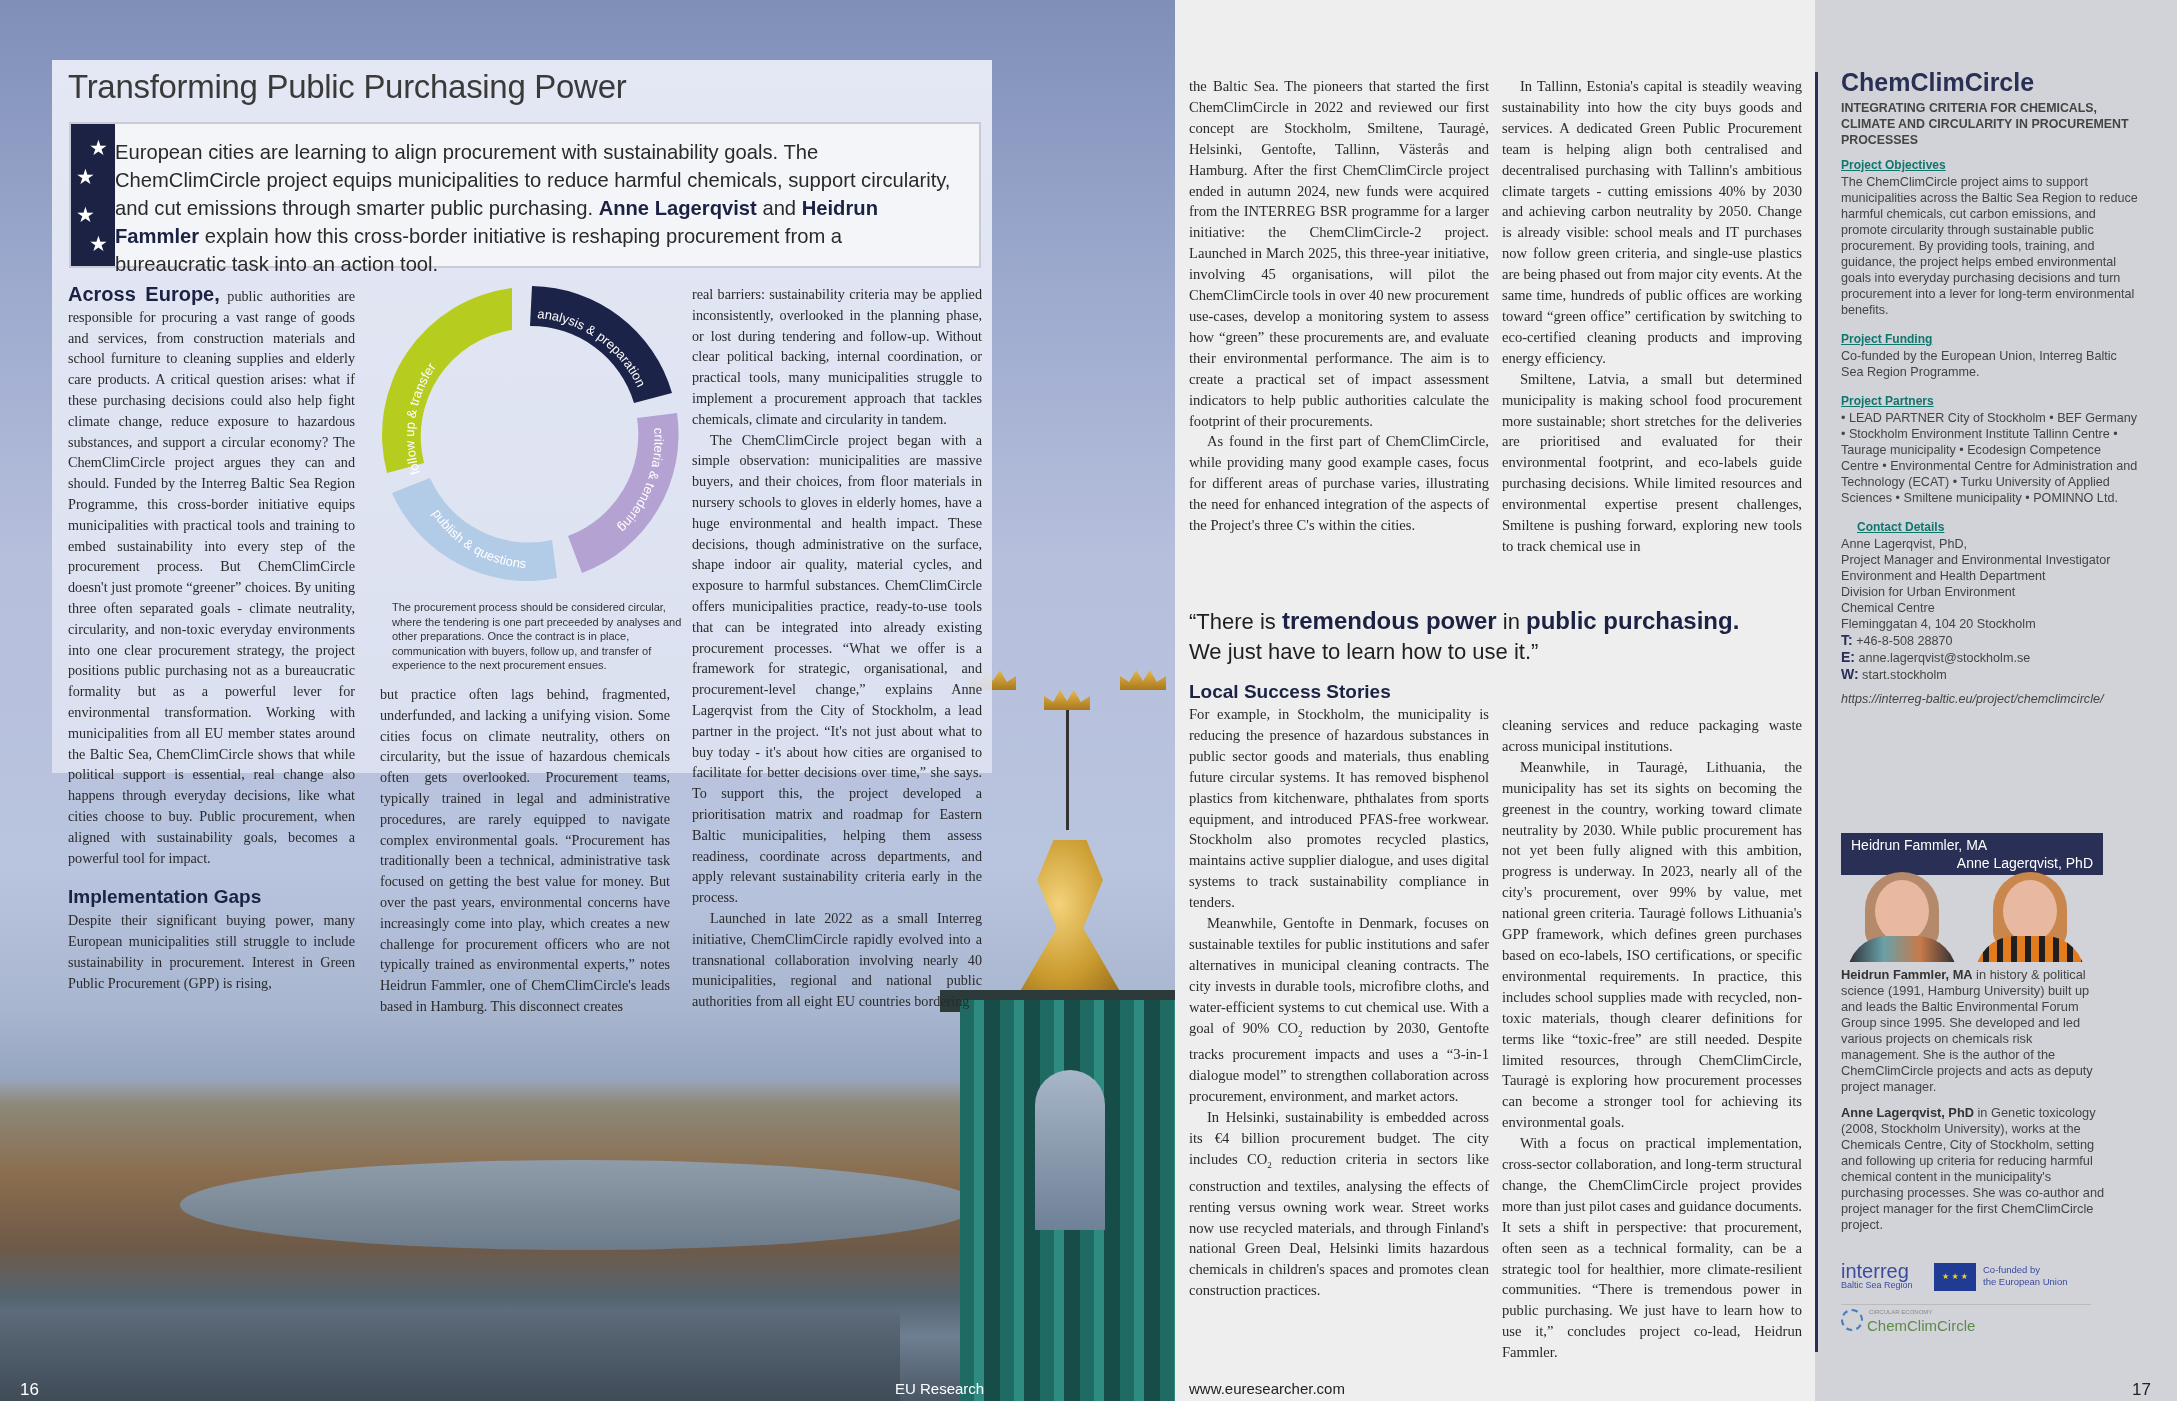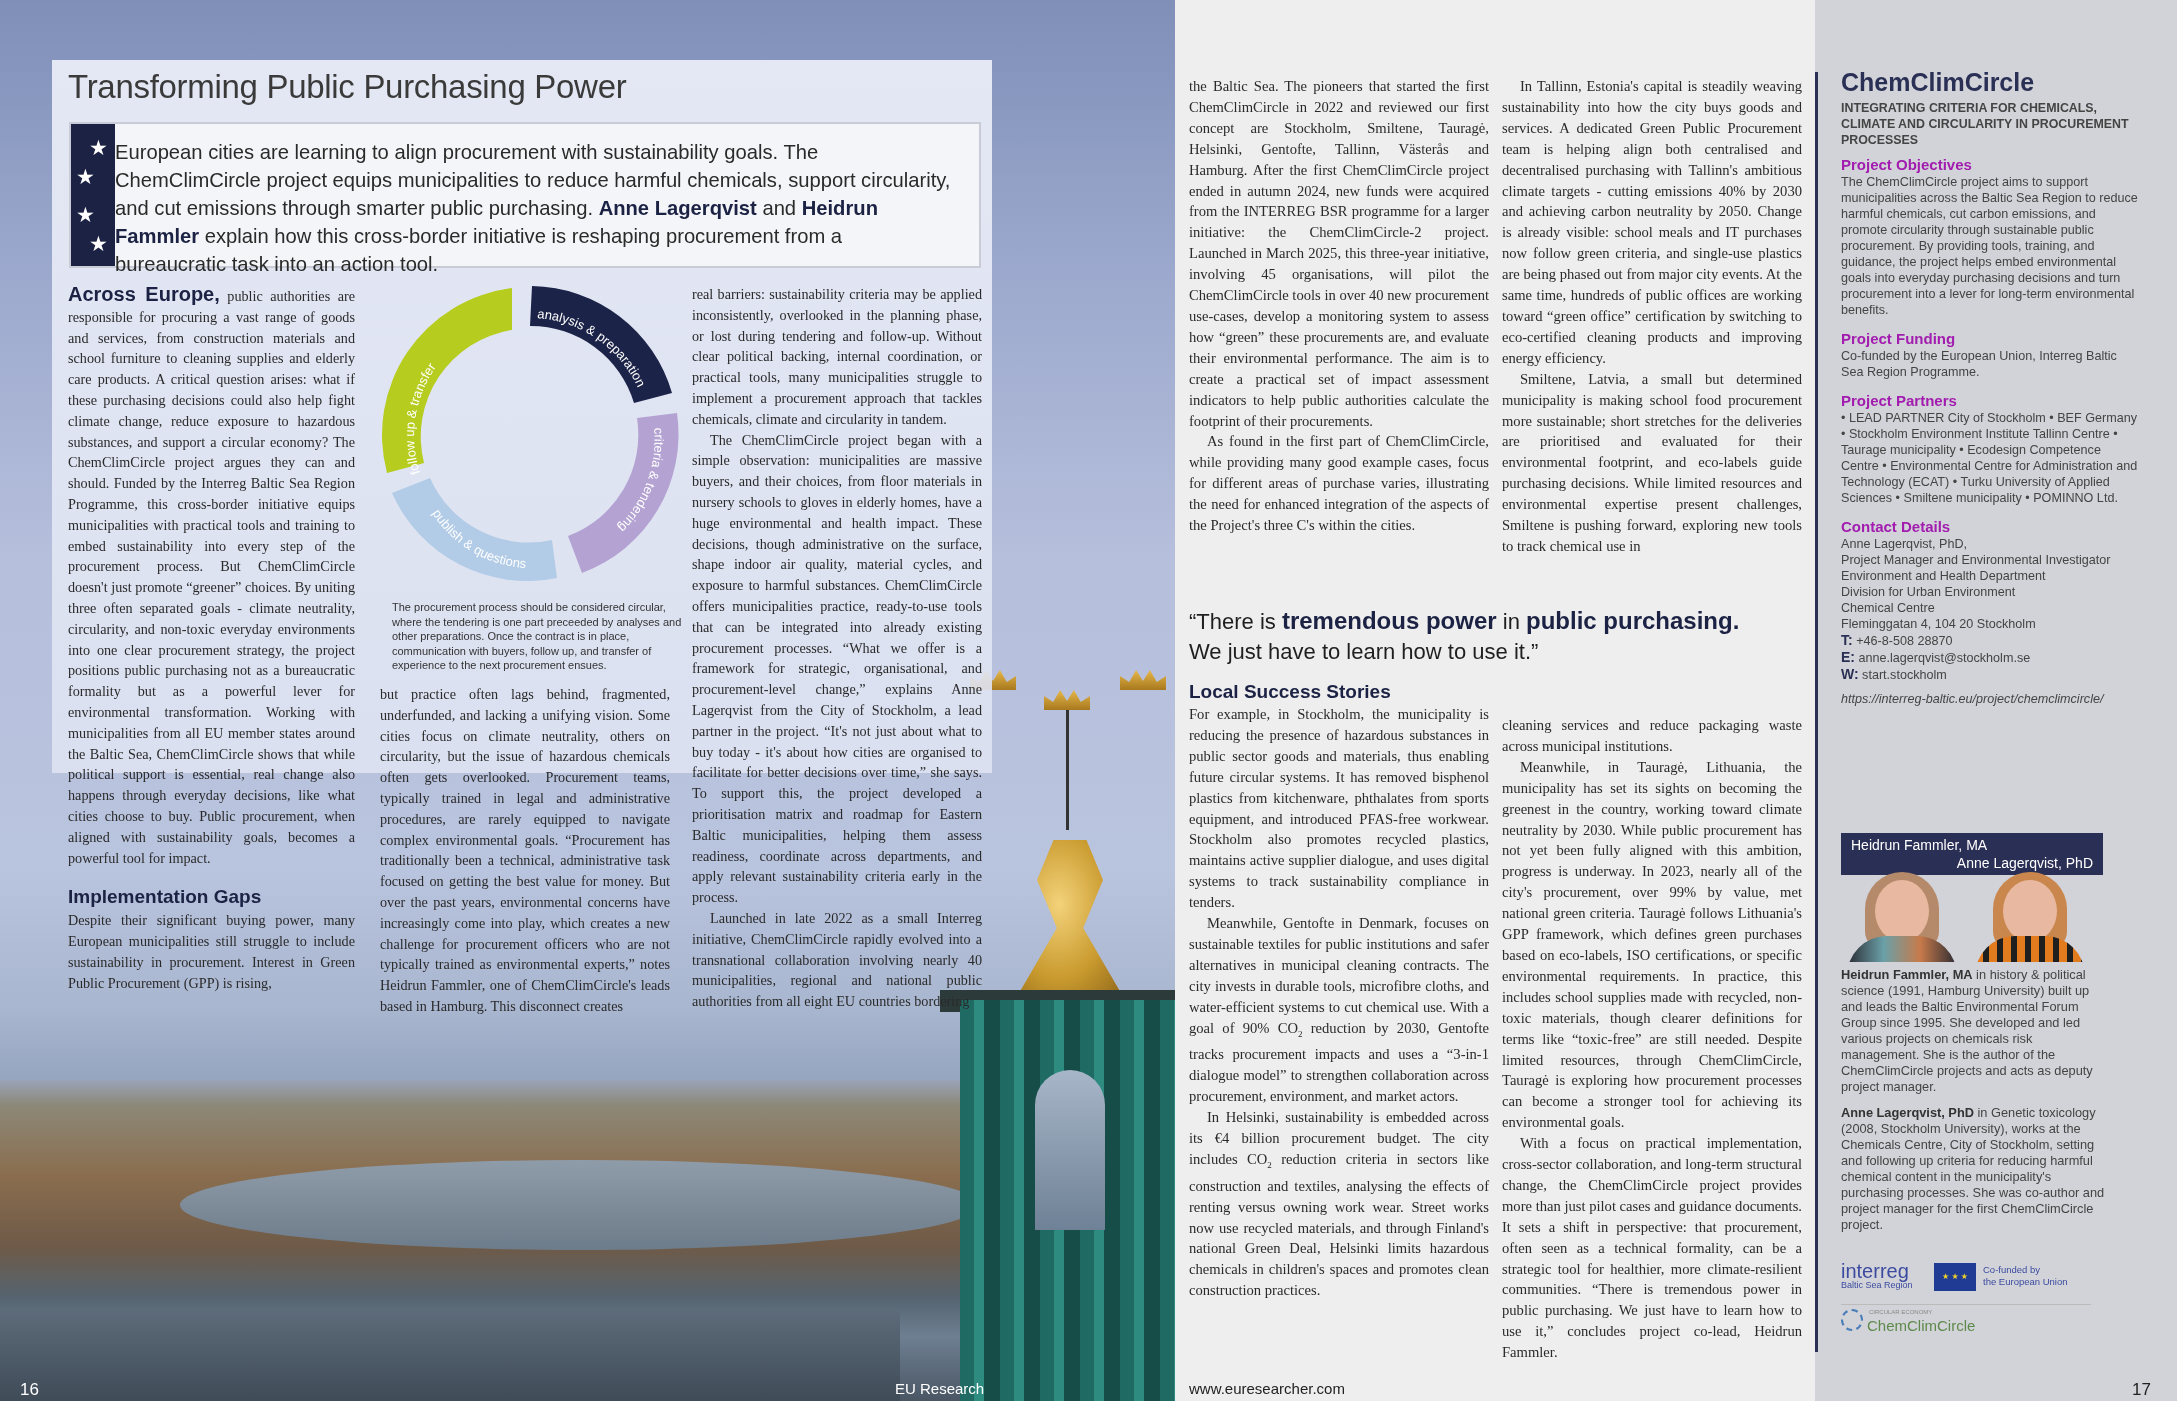--- a/index.html
+++ b/index.html
@@ -58,21 +58,21 @@
   .quote .big { font-size: 24px; font-weight: bold; color: #1b2244; }
   .rh2 { font-family: "Liberation Sans", sans-serif; font-weight: bold; font-size: 19px; color: #1b2244; line-height: 24px; }
   .footer-url { position: absolute; left: 14px; top: 1380px; font-family: "Liberation Sans", sans-serif; font-size: 15px; color: #222; }
 
   
   .sidebar { position: absolute; left: 1815px; top: 0; width: 362px; height: 1401px; background: #d2d3d8; }
   .sidebar-rule { position: absolute; left: 0; top: 72px; width: 3px; height: 1280px; background: #2a2f55; }
   .sb { position: absolute; left: 26px; width: 300px; font-family: "Liberation Sans", sans-serif; color: #444; font-size: 12.6px; line-height: 16px; }
   .sb-title { font-size: 25px; font-weight: bold; color: #2a2f55; line-height: 28px; }
   .sb-sub { font-size: 12.4px; font-weight: bold; color: #444; line-height: 16px; margin-top: 4px; }
-  .sb-h { font-size: 15px; font-weight: bold; color: #a21caf; margin-top: 8px; line-height: 18px; }
+  .sb-h { font-size: 12px; font-weight: bold; color: #0f766e; margin-top: 8px; line-height: 18px; text-decoration: underline; }
   .sb-label { font-weight: bold; color: #2a2f55; font-size: 14px; }
   .sb-url { font-style: italic; margin-top: 8px; }
   .photo-banner { position: absolute; left: 26px; top: 833px; width: 262px; height: 42px; background: #2a2f55; color: #fff; font-family: "Liberation Sans", sans-serif; font-size: 14px; line-height: 18px; padding: 3px 10px; }
   .photo-banner .r { text-align: right; }
   .portrait { position: absolute; top: 870px; width: 110px; height: 92px; border-radius: 55px 55px 0 0; overflow: hidden; }
   .portrait .face { position: absolute; left: 28px; top: 10px; width: 54px; height: 62px; border-radius: 50%; background: #e8b8a0; }
   .portrait .hair { position: absolute; left: 18px; top: 2px; width: 74px; height: 78px; border-radius: 40px 40px 20px 20px; }
   .portrait .body { position: absolute; left: 0; top: 66px; width: 110px; height: 40px; border-radius: 40px 40px 0 0; }
   .bio { position: absolute; left: 26px; width: 270px; font-family: "Liberation Sans", sans-serif; font-size: 12.8px; line-height: 16px; color: #444; }
   .bio b { color: #333; }
@@ -193,21 +193,21 @@
   <div class="sidebar-rule"></div>
   <div class="sb" style="top:68px;">
     <div class="sb-title">ChemClimCircle</div>
     <div class="sb-sub">INTEGRATING CRITERIA FOR CHEMICALS, CLIMATE AND CIRCULARITY IN PROCUREMENT PROCESSES</div>
     <div class="sb-h">Project Objectives</div>
     <div>The ChemClimCircle project aims to support municipalities across the Baltic Sea Region to reduce harmful chemicals, cut carbon emissions, and promote circularity through sustainable public procurement. By providing tools, training, and guidance, the project helps embed environmental goals into everyday purchasing decisions and turn procurement into a lever for long-term environmental benefits.</div>
     <div class="sb-h" style="margin-top:12px;">Project Funding</div>
     <div>Co-funded by the European Union, Interreg Baltic Sea Region Programme.</div>
     <div class="sb-h" style="margin-top:12px;">Project Partners</div>
     <div>• LEAD PARTNER City of Stockholm • BEF Germany • Stockholm Environment Institute Tallinn Centre • Taurage municipality • Ecodesign Competence Centre • Environmental Centre for Administration and Technology (ECAT) • Turku University of Applied Sciences • Smiltene municipality • POMINNO Ltd.</div>
-    <div class="sb-h" style="margin-top:12px;">Contact Details</div>
+    <div class="sb-h" style="margin-top:12px;margin-left:16px;">Contact Details</div>
     <div>Anne Lagerqvist, PhD,</div>
     <div>Project Manager and Environmental Investigator</div>
     <div>Environment and Health Department</div>
     <div>Division for Urban Environment</div>
     <div>Chemical Centre</div>
     <div>Fleminggatan 4, 104 20 Stockholm</div>
     <div><span class="sb-label">T:</span><span> +46-8-508 28870</span></div>
     <div><span class="sb-label">E:</span><span> anne.lagerqvist@stockholm.se</span></div>
     <div><span class="sb-label">W:</span><span> start.stockholm</span></div>
     <div class="sb-url">https://interreg-baltic.eu/project/chemclimcircle/</div>

